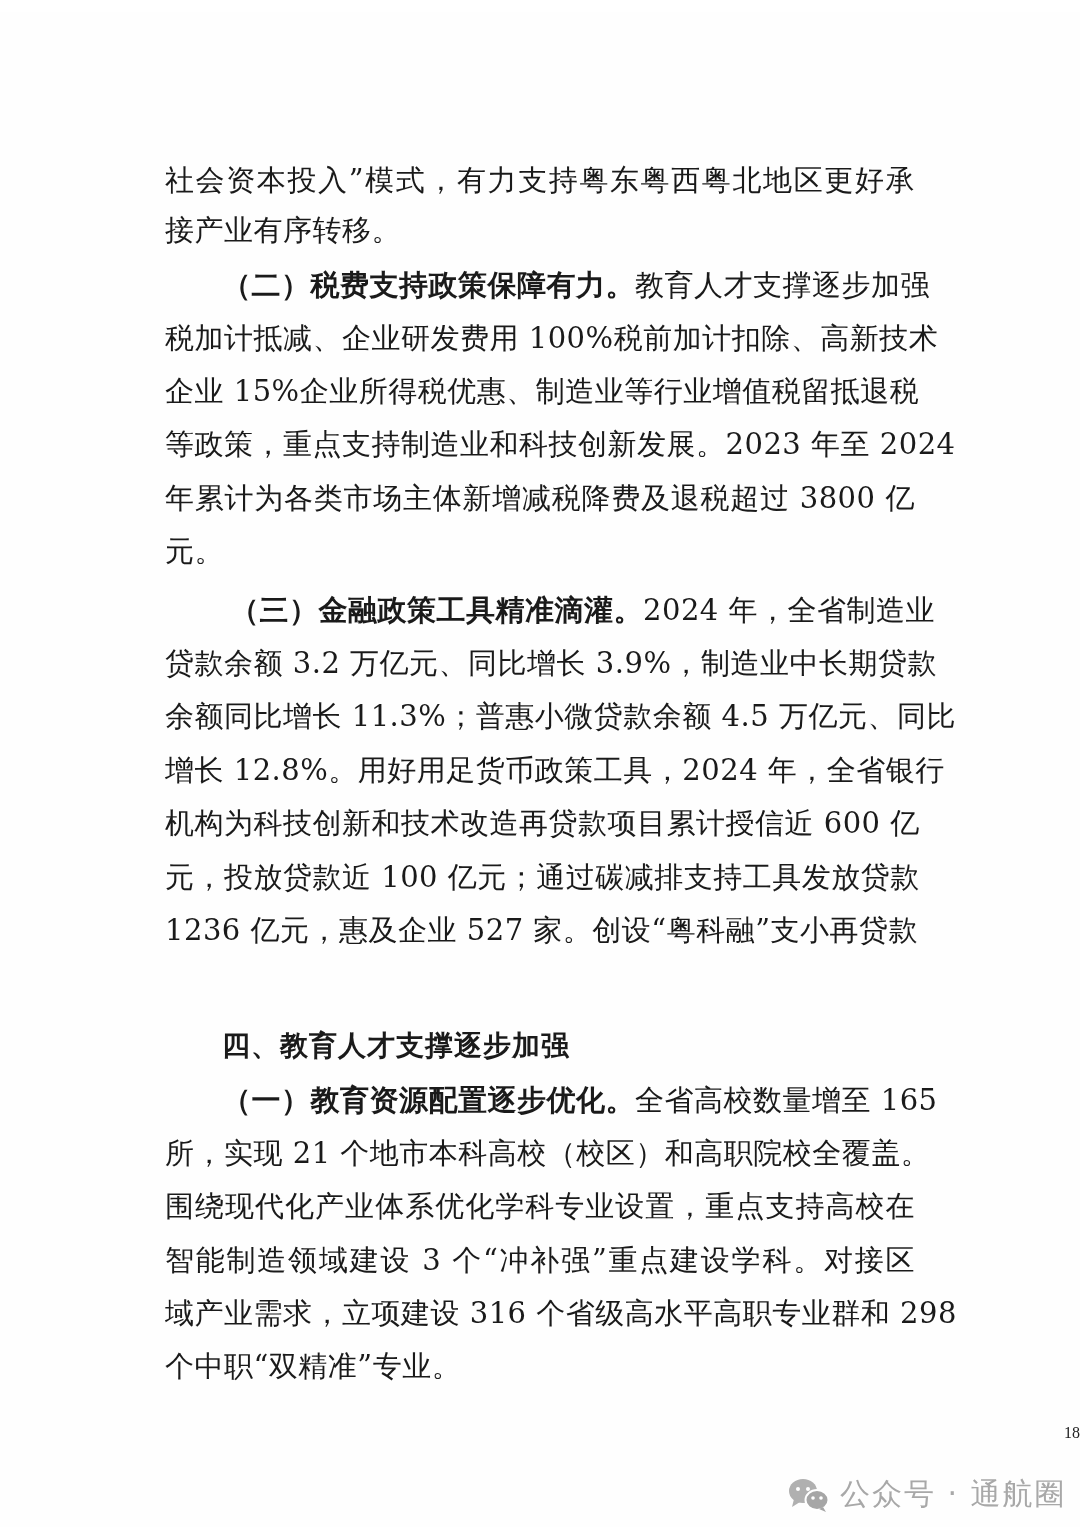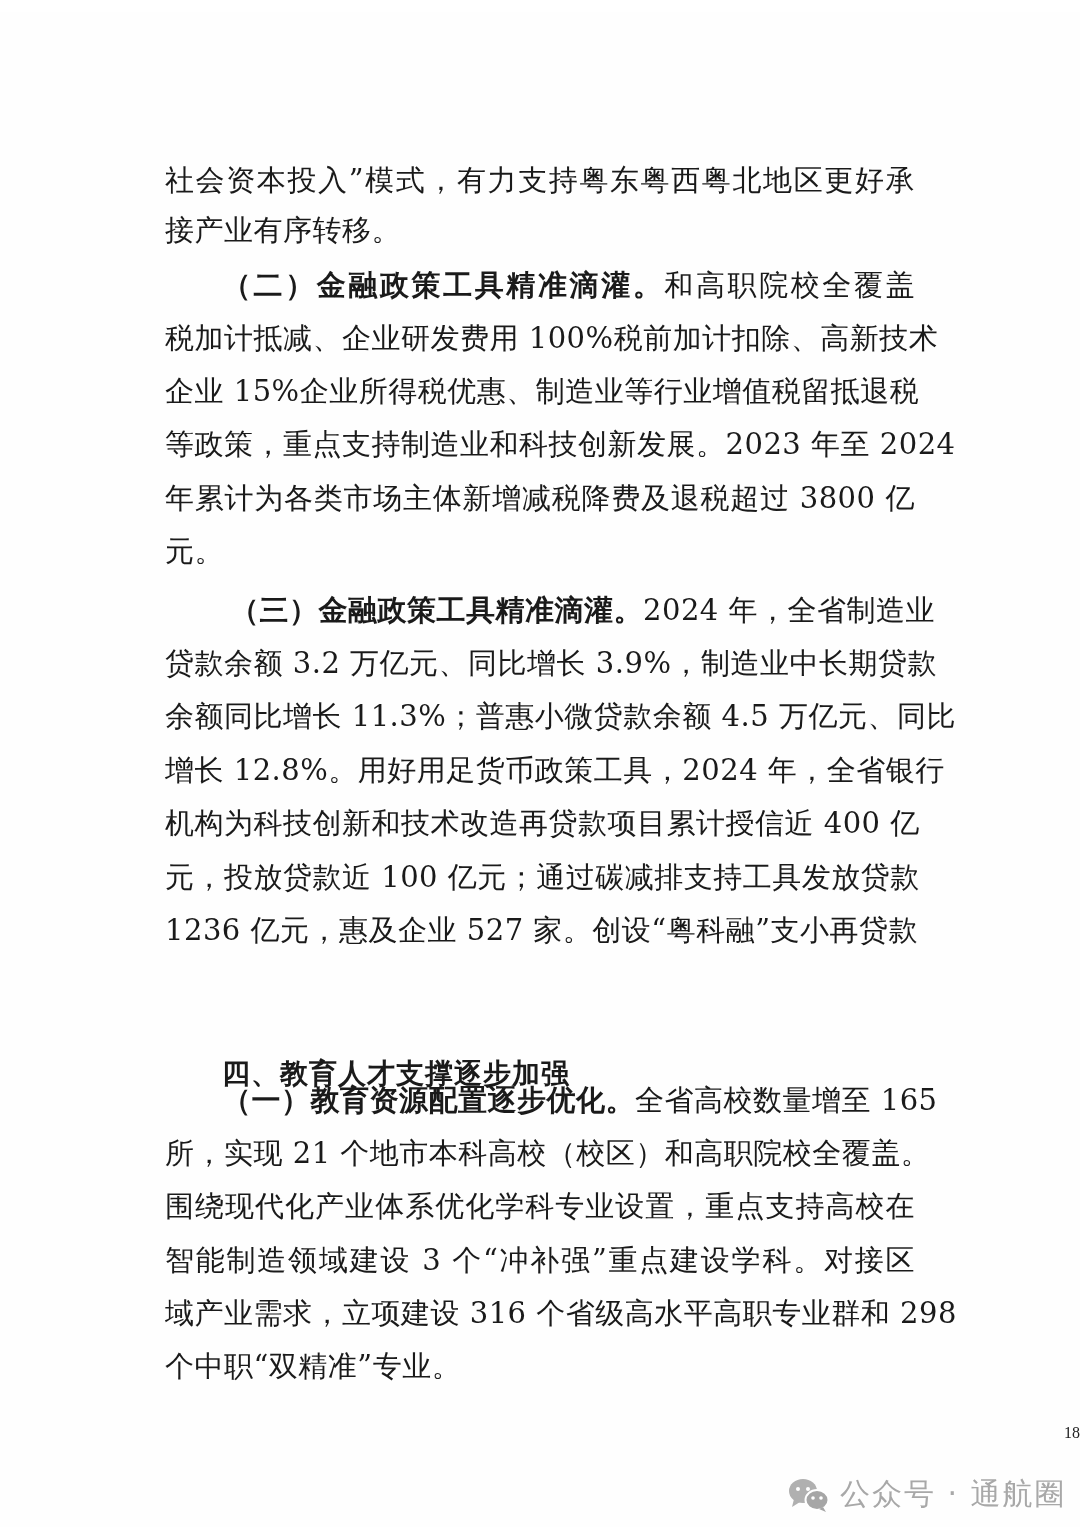--- a/index.html
+++ b/index.html
@@ -41,21 +41,20 @@
   }
   .heading {
     position: absolute;
     left: 222px;
     font-size: 28px;
     line-height: 40px;
     font-weight: bold;
     font-family: "DejaVu Sans", "Liberation Sans", sans-serif;
     white-space: nowrap;
     letter-spacing: 1px;
-    margin-top: 28px;
   }
   .page-number {
     position: absolute;
     left: 0;
     width: 1080px;
     top: 1412px;
     text-align: right;
     font-size: 16px;
     color: #222;
     font-family: "Liberation Serif", serif;
@@ -75,32 +74,32 @@
   .watermark svg { display: block; }
 </style>
 </head>
 <body>
 
 <div class="page">
 
   <div class="line" style="top:148px">社会资本投入”模式，有力支持粤东粤西粤北地区更好承</div>
   <div class="line last" style="top:198px">接产业有序转移。</div>
 
-  <div class="line" style="top:253px; left:222px; width:693px;"><span class="bold">（二）金融政策工具精准滴灌。</span><span>和高职院校全覆盖</span></div>
+  <div class="line" style="top:253px; left:222px; width:693px;"><span class="bold">（二）税费支持政策保障有力。</span><span>教育人才支撑逐步加强</span></div>
   <div class="line" style="top:306px">税加计抵减、企业研发费用 100%税前加计扣除、高新技术</div>
   <div class="line" style="top:359px">企业 15%企业所得税优惠、制造业等行业增值税留抵退税</div>
   <div class="line" style="top:412px">等政策，重点支持制造业和科技创新发展。2023 年至 2024</div>
   <div class="line" style="top:466px">年累计为各类市场主体新增减税降费及退税超过 3800 亿</div>
   <div class="line last" style="top:519px">元。</div>
 
   <div class="line" style="top:578px; left:222px; width:693px;margin-left:8px;"><span class="bold">（三）金融政策工具精准滴灌。</span><span>2024 年，全省制造业</span></div>
   <div class="line" style="top:631px">贷款余额 3.2 万亿元、同比增长 3.9%，制造业中长期贷款</div>
   <div class="line" style="top:684px">余额同比增长 11.3%；普惠小微贷款余额 4.5 万亿元、同比</div>
   <div class="line" style="top:738px">增长 12.8%。用好用足货币政策工具，2024 年，全省银行</div>
-  <div class="line" style="top:791px">机构为科技创新和技术改造再贷款项目累计授信近 400 亿</div>
+  <div class="line" style="top:791px">机构为科技创新和技术改造再贷款项目累计授信近 600 亿</div>
   <div class="line" style="top:845px">元，投放贷款近 100 亿元；通过碳减排支持工具发放贷款</div>
   <div class="line" style="top:898px">1236 亿元，惠及企业 527 家。创设“粤科融”支小再贷款</div>
 
   <div class="heading" style="top:1014px">四、教育人才支撑逐步加强</div>
 
   <div class="line" style="top:1068px; left:222px; width:693px;"><span class="bold">（一）教育资源配置逐步优化。</span><span>全省高校数量增至 165</span></div>
   <div class="line" style="top:1121px">所，实现 21 个地市本科高校（校区）和高职院校全覆盖。</div>
   <div class="line" style="top:1174px">围绕现代化产业体系优化学科专业设置，重点支持高校在</div>
   <div class="line" style="top:1228px">智能制造领域建设 3 个“冲补强”重点建设学科。对接区</div>
   <div class="line" style="top:1281px">域产业需求，立项建设 316 个省级高水平高职专业群和 298</div>

